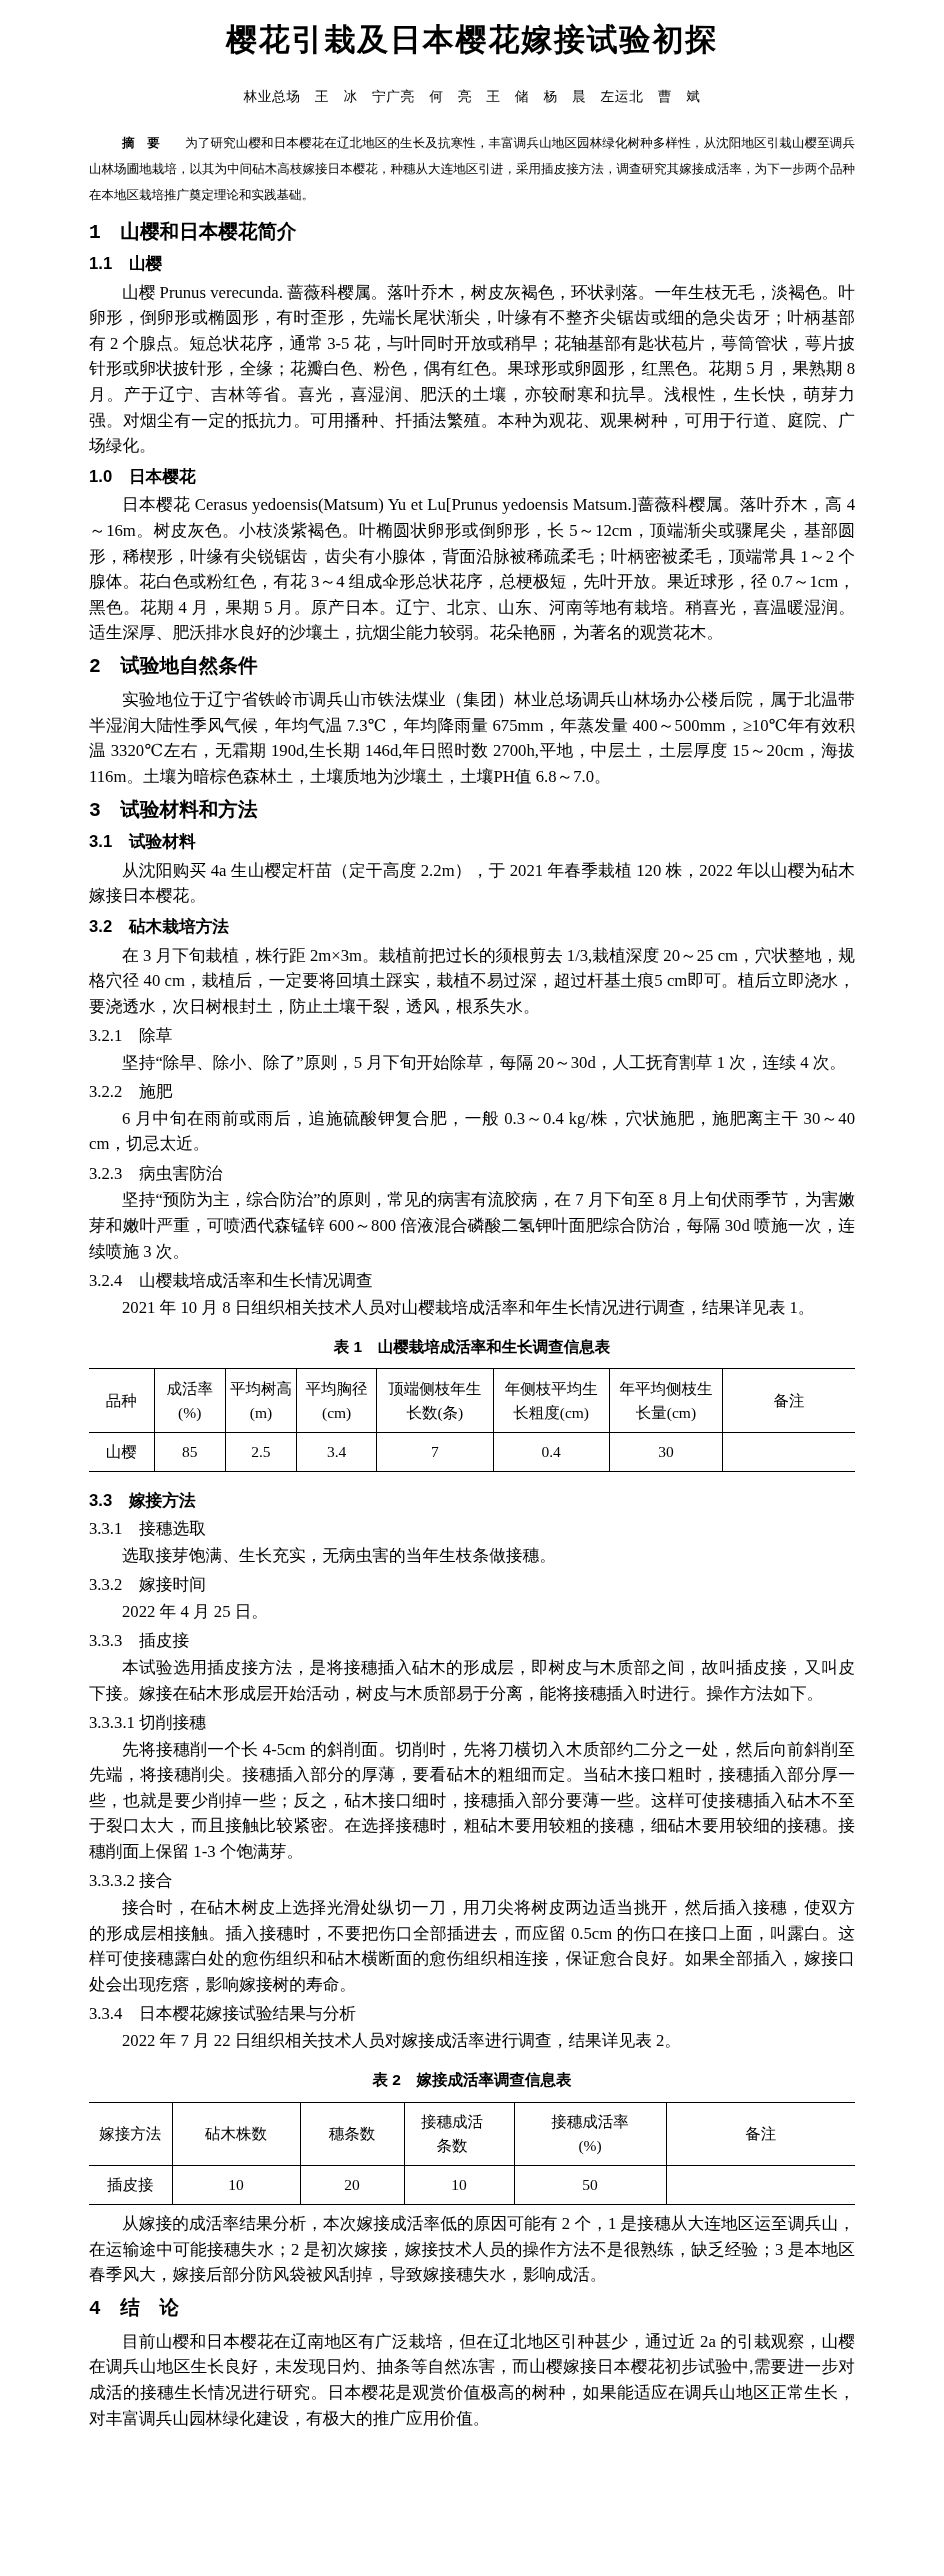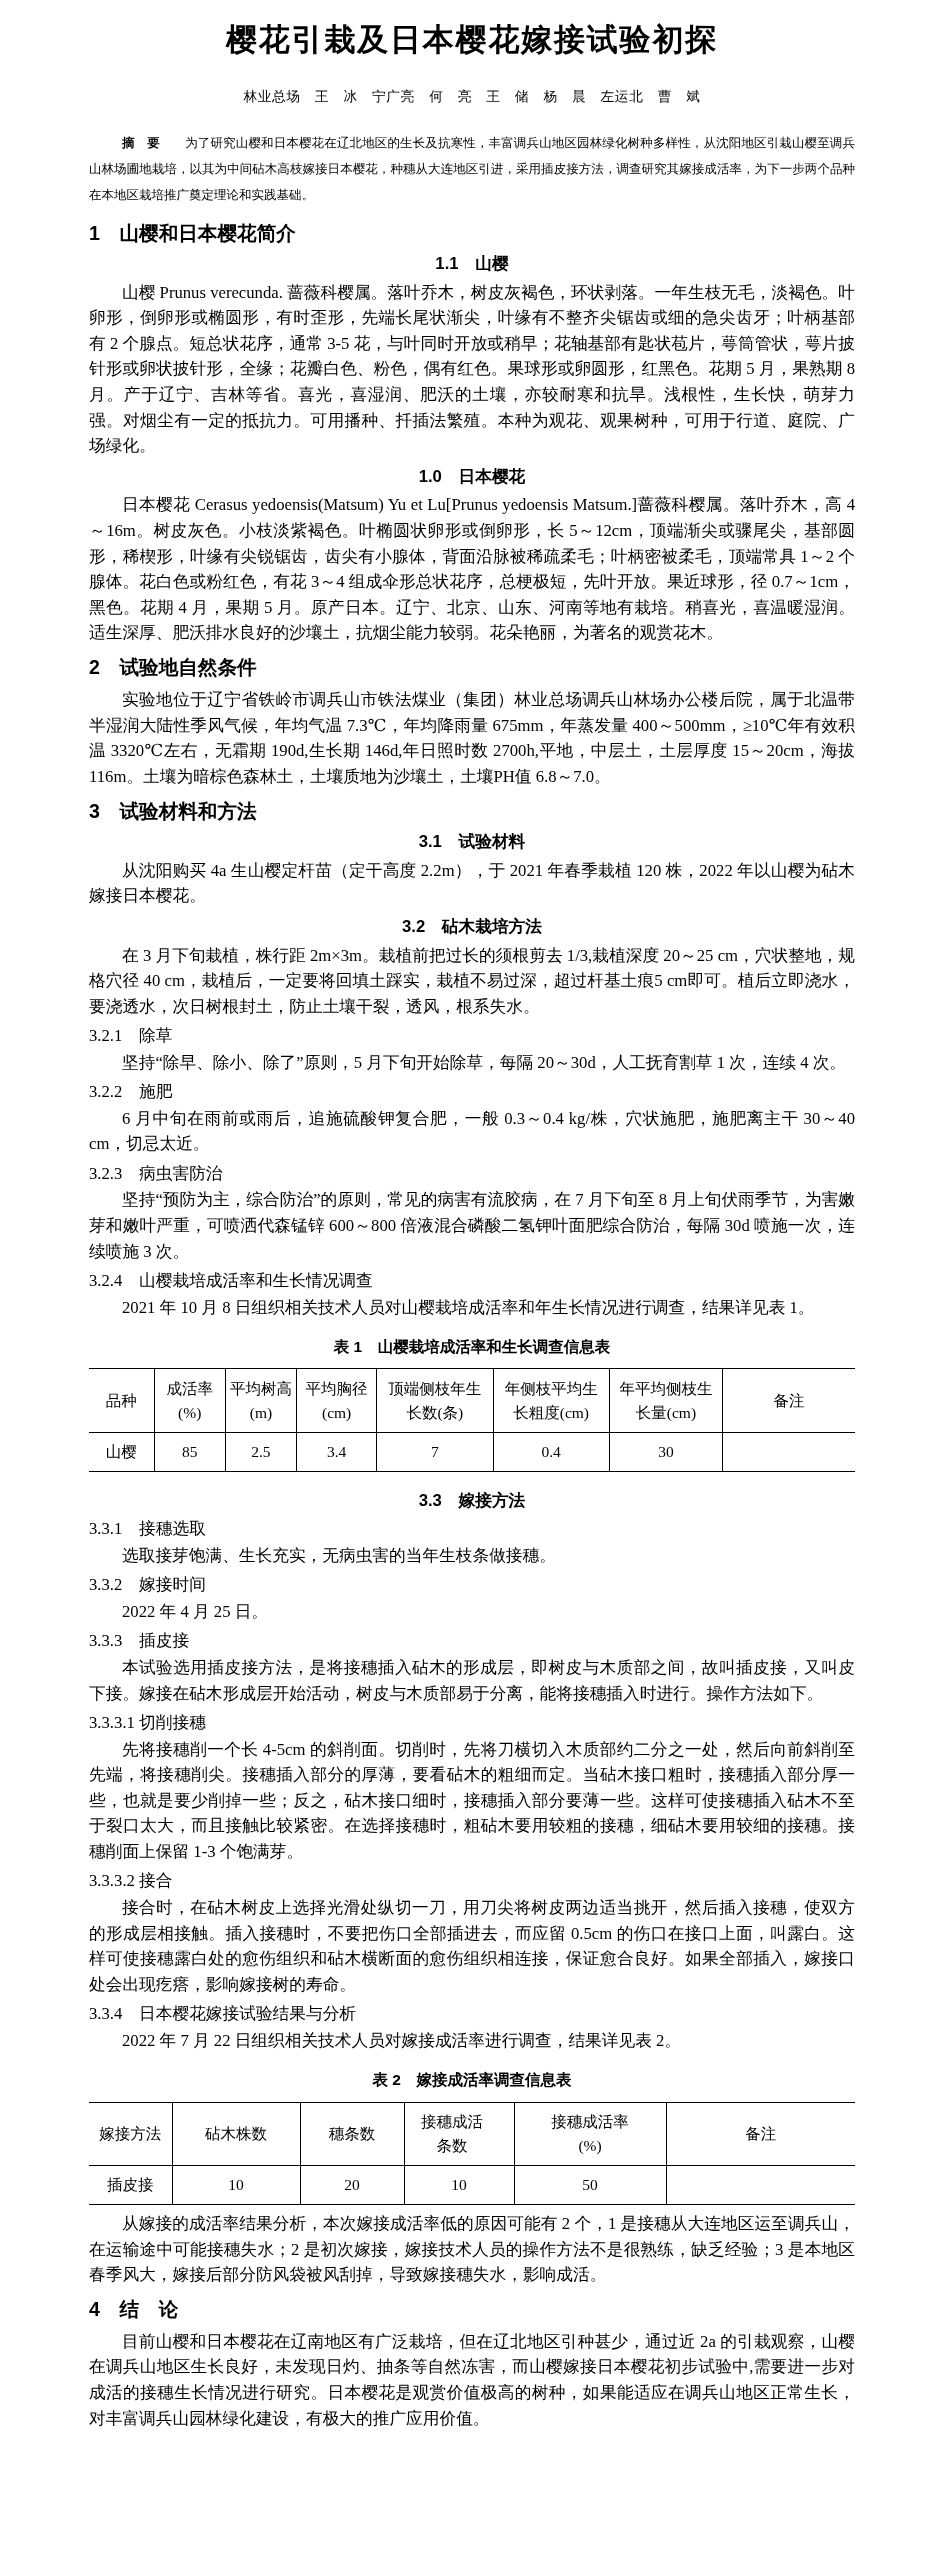--- a/index.html
+++ b/index.html
@@ -23,29 +23,28 @@
     font-family: "Liberation Sans", "DejaVu Sans", sans-serif;
     font-weight: bold;
   }
   .keywords {
     font-size: 12.5px; line-height: 25.6px; text-indent: 33px;
     margin: 0 0 3.6px 0;
   }
   .keywords .kw { margin-left: 10.7px; }
 
   .h1 {
-    font-family: Liberation Sans, sans-serif;
+    font-family: Liberation Mono, monospace;
     font-weight: bold; font-size: 19.6px; line-height: 1.3;
     margin: 9.5px 0 6px 0;
   }
   .h2 {
     font-family: "Liberation Sans", "DejaVu Sans", sans-serif;
     font-weight: bold; font-size: 16.7px; line-height: 1.3;
     margin: 7.1px 0 4.8px 0;
-    text-align: center;
   }
   .h3 {
     font-size: 16.7px; font-weight: normal; line-height: 25.6px;
     margin: 3.6px 0 1.2px 0;
   }
   .para {
     font-size: 16.7px; line-height: 25.6px; text-align: justify;
     text-indent: 33px; margin: 0 0 3.6px 0;
   }
 

